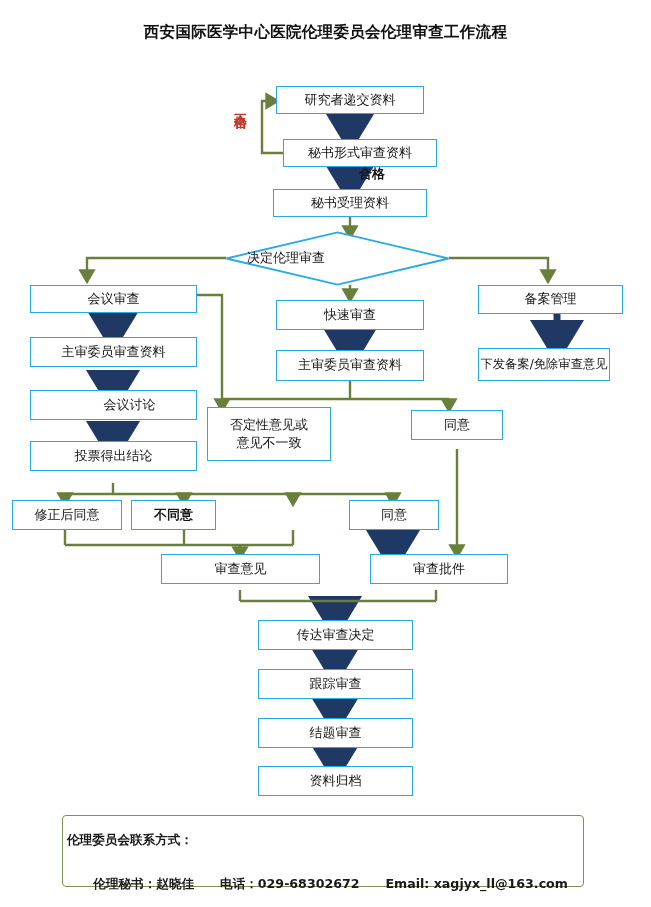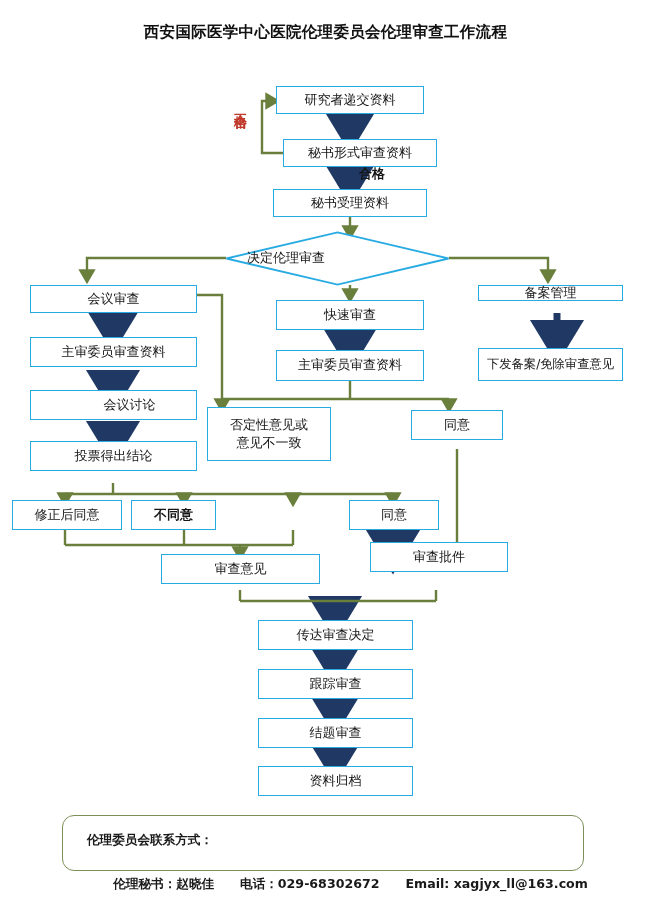--- a/index.html
+++ b/index.html
@@ -85,27 +85,27 @@
     text-orientation: upright;
     color: #C0392B;
     letter-spacing: 1px;
     line-height: 1;
   }
   .contact-box {
     position: absolute;
     left: 62px;
     top: 815px;
     width: 522px;
-    height: 56px;
+    height: 72px;
     box-sizing: border-box;
     border: 1.4px solid #7E8F5A;
-    border-radius: 12px;
+    border-radius: 4px;
     background: #ffffff;
     z-index: 3;
-    padding: 13px 0 0 24px;
+    padding: 13px 0 0 4px;
   }
   .contact-line {
     font-size: 12.6px;
     color: #1a1a1a;
     font-weight: bold;
     line-height: 1.75;
     white-space: pre;
   }
   .contact-line .gap-a { display: inline-block; width: 26px; }
   .contact-line .gap-b { display: inline-block; width: 26px; }
@@ -214,33 +214,33 @@
   </div>
 
   <div class="node" style="left:30px; top:285px; width:167px; height:28px;">
     <span>会议审查</span>
   </div>
 
   <div class="node" style="left:276px; top:300px; width:148px; height:30px;">
     <span>快速审查</span>
   </div>
 
-  <div class="node" style="left:478px; top:285px; width:145px; height:16px;">
+  <div class="node" style="left:478px; top:285px; width:145px; height:29px;">
     <span>备案管理</span>
   </div>
 
   <div class="node" style="left:30px; top:337px; width:167px; height:30px;">
     <span>主审委员审查资料</span>
   </div>
 
   <div class="node" style="left:276px; top:350px; width:148px; height:31px;">
     <span>主审委员审查资料</span>
   </div>
 
-  <div class="node small" style="left:478px; top:348px; width:145px; height:33px;">
+  <div class="node small" style="left:478px; top:348px; width:132px; height:33px;">
     <span>下发备案/免除审查意见</span>
   </div>
 
   <div class="node" style="left:30px; top:390px; width:167px; height:30px;padding-left:32px;">
     <span>会议讨论</span>
   </div>
 
   <div class="node" style="left:30px; top:441px; width:167px; height:30px;">
     <span>投票得出结论</span>
   </div>
@@ -264,21 +264,21 @@
 
 
   <div class="node" style="left:349px; top:500px; width:90px; height:30px;">
     <span>同意</span>
   </div>
 
   <div class="node" style="left:161px; top:554px; width:159px; height:30px;">
     <span>审查意见</span>
   </div>
 
-  <div class="node" style="left:370px; top:542px; width:138px; height:30px;">
+  <div class="node" style="left:370px; top:554px; width:138px; height:30px;">
     <span>审查批件</span>
   </div>
 
   <div class="node" style="left:258px; top:620px; width:155px; height:30px;">
     <span>传达审查决定</span>
   </div>
 
   <div class="node" style="left:258px; top:669px; width:155px; height:30px;">
     <span>跟踪审查</span>
   </div>

